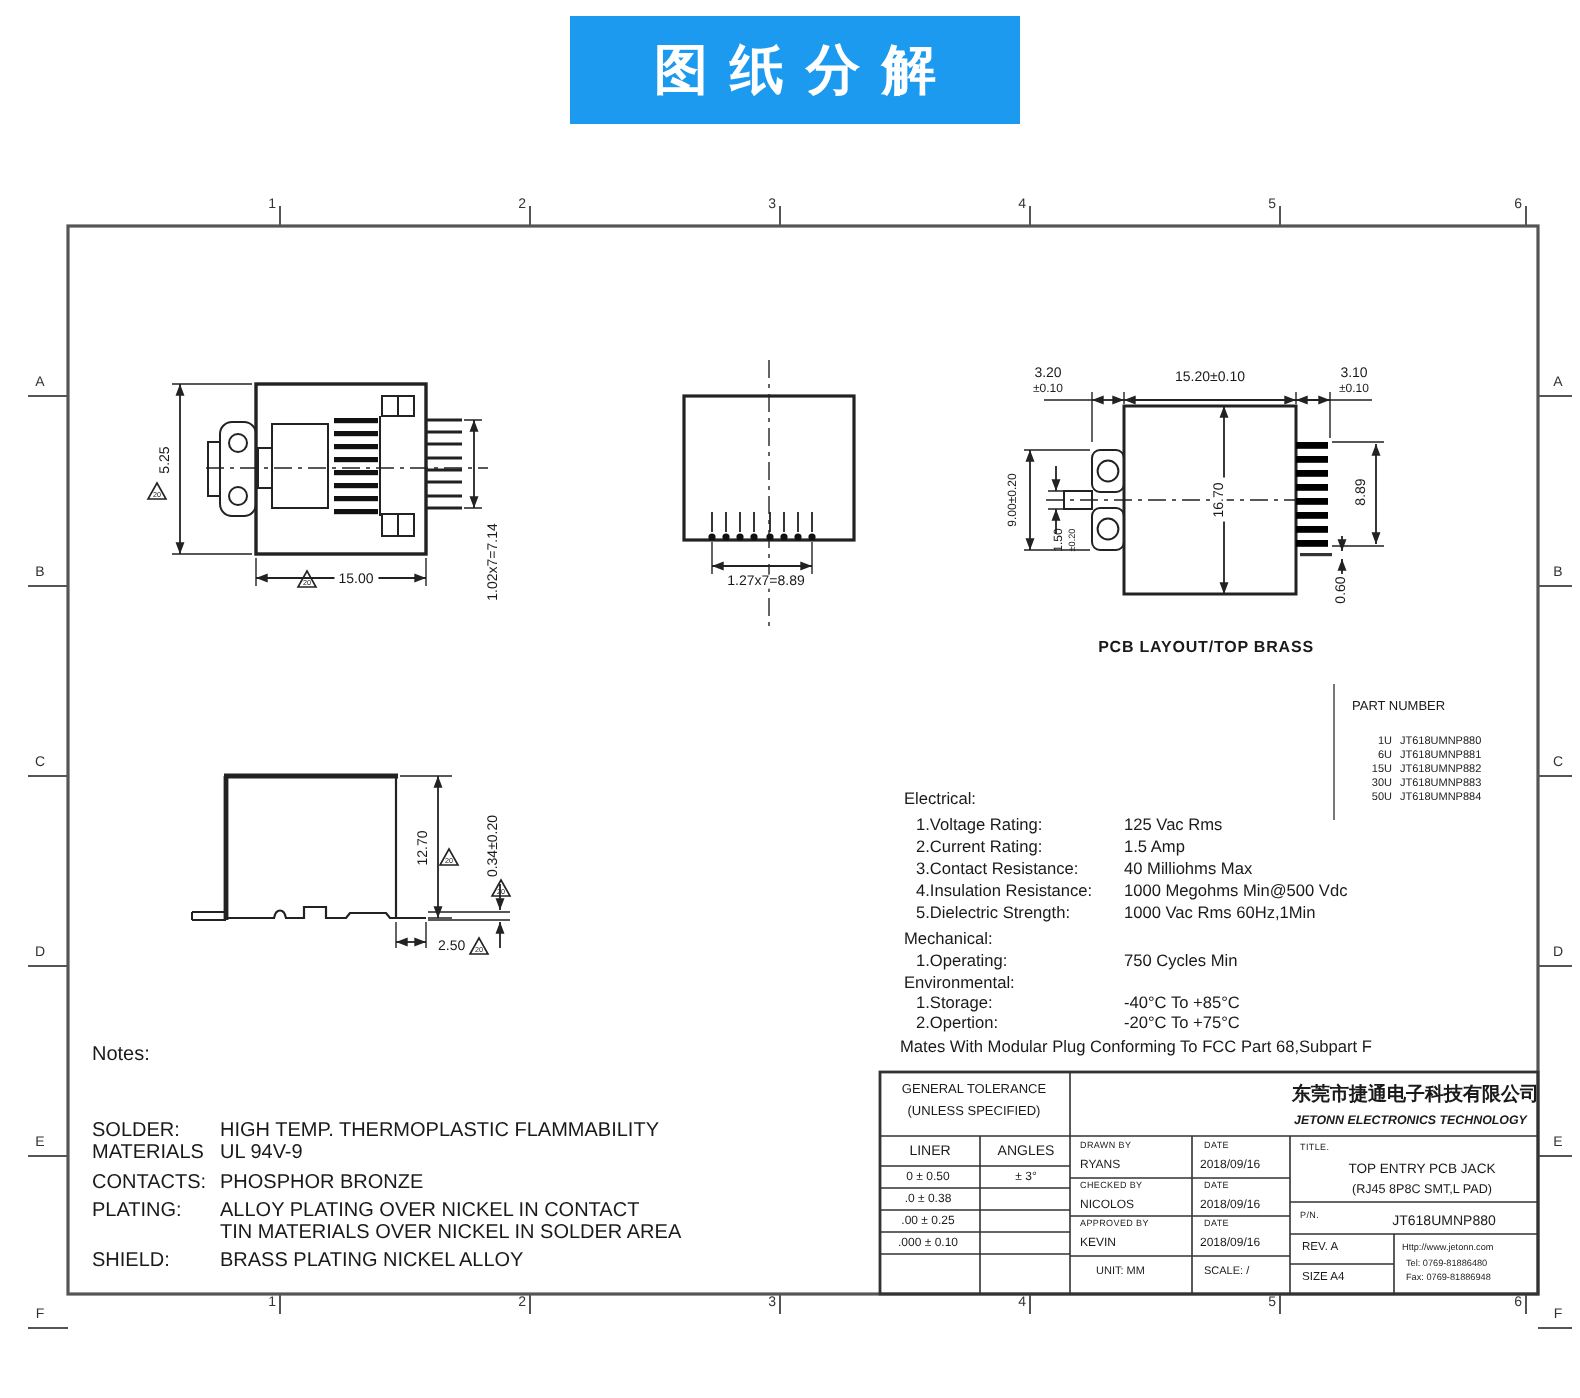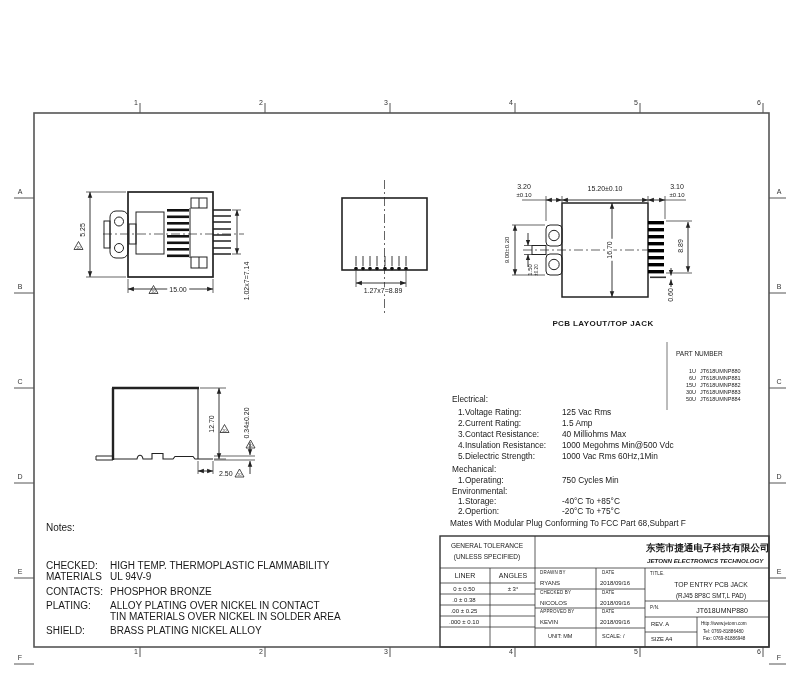--- a/index.html
+++ b/index.html
@@ -30,20 +30,23 @@
     font-family:"DejaVu Sans","Liberation Sans",sans-serif}
   .cn{font-size:9.5px;font-weight:bold;font-family:"DejaVu Sans","Liberation Sans",sans-serif}
   .en{font-size:6.2px;font-weight:bold;font-style:italic}
   .tiny{font-size:4.6px;color:#222}
 </style>
 </head>
 <body>
 
 <div class="stage">
 
+  <div class="banner">
+    <span>图纸分解</span>
+  </div>
 
   <svg class="lines" width="790" height="699" viewBox="0 0 790 699">
     <defs>
       <marker id="ar" orient="auto-start-reverse" markerWidth="8" markerHeight="8" refX="6.5" refY="3.5">
         <path d="M0,1 L6.5,3.5 L0,6 Z" fill="#222"></path>
       </marker>
     </defs>
 
     <g stroke="#555" fill="none">
       <rect x="34" y="113" width="735" height="534" stroke-width="1.6"></rect>
@@ -212,21 +215,21 @@
   <div class="t dim6 hc" style="left:524px;top:195px">±0.10</div>
   <div class="t dim hc" style="left:605px;top:189px">15.20±0.10</div>
   <div class="t dim hc" style="left:677px;top:187px">3.10</div>
   <div class="t dim6 hc" style="left:677px;top:195px">±0.10</div>
   <div class="t dim6 vc" style="left:507px;top:250px">9.00±0.20</div>
   <div class="t dim6 vc" style="left:530px;top:270px">1.50</div>
   <div class="t tiny vc" style="left:537px;top:270px">±0.20</div>
   <div class="t dim vc bg" style="left:610px;top:250px">16.70</div>
   <div class="t dim vc" style="left:681px;top:246px">8.89</div>
   <div class="t dim vc" style="left:671px;top:295px">0.60</div>
-  <div class="t pcb-label hc" style="left:603px;top:324px">PCB LAYOUT/TOP JACK</div>
+  <div class="t pcb-label hc" style="left:603px;top:324px">PCB LAYOUT/TOP BRASS</div>
 
   <div class="t dim vc" style="left:212px;top:424px">12.70</div>
   <div class="t dim vc" style="left:247px;top:423px">0.34±0.20</div>
   <div class="t dim" style="left:219px;top:470px">2.50</div>
 
   <div class="t" style="left:676px;top:351px;font-size:6.5px">PART NUMBER</div>
   <div class="t pn-small" style="left:682px;top:369px;width:14px;text-align:right">1U</div>
   <div class="t pn-small" style="left:700px;top:369px">JT618UMNP880</div>
   <div class="t pn-small" style="left:682px;top:376px;width:14px;text-align:right">6U</div>
   <div class="t pn-small" style="left:700px;top:376px">JT618UMNP881</div>
@@ -253,21 +256,21 @@
   <div class="t spec" style="left:562px;top:476px">750 Cycles Min</div>
   <div class="t spec" style="left:452px;top:487px">Environmental:</div>
   <div class="t spec" style="left:458px;top:497px">1.Storage:</div>
   <div class="t spec" style="left:562px;top:497px">-40°C To +85°C</div>
   <div class="t spec" style="left:458px;top:507px">2.Opertion:</div>
   <div class="t spec" style="left:562px;top:507px">-20°C To +75°C</div>
   <div class="t spec" style="left:450px;top:519px">Mates With Modular Plug Conforming To FCC Part 68,Subpart F</div>
 
   <div class="t note" style="left:46px;top:523px">Notes:</div>
   <div class="t note" style="left:46px;top:572px">MATERIALS</div>
-  <div class="t note" style="left:46px;top:561px">CHECKED:</div>
+  <div class="t note" style="left:46px;top:561px">SOLDER:</div>
   <div class="t note" style="left:110px;top:561px">HIGH TEMP. THERMOPLASTIC FLAMMABILITY</div>
   <div class="t note" style="left:110px;top:572px">UL 94V-9</div>
   <div class="t note" style="left:46px;top:587px">CONTACTS:</div>
   <div class="t note" style="left:110px;top:587px">PHOSPHOR BRONZE</div>
   <div class="t note" style="left:46px;top:601px">PLATING:</div>
   <div class="t note" style="left:110px;top:601px">ALLOY PLATING OVER NICKEL IN CONTACT</div>
   <div class="t note" style="left:110px;top:612px">TIN MATERIALS OVER NICKEL IN SOLDER AREA</div>
   <div class="t note" style="left:46px;top:626px">SHIELD:</div>
   <div class="t note" style="left:110px;top:626px">BRASS PLATING NICKEL ALLOY</div>
 

